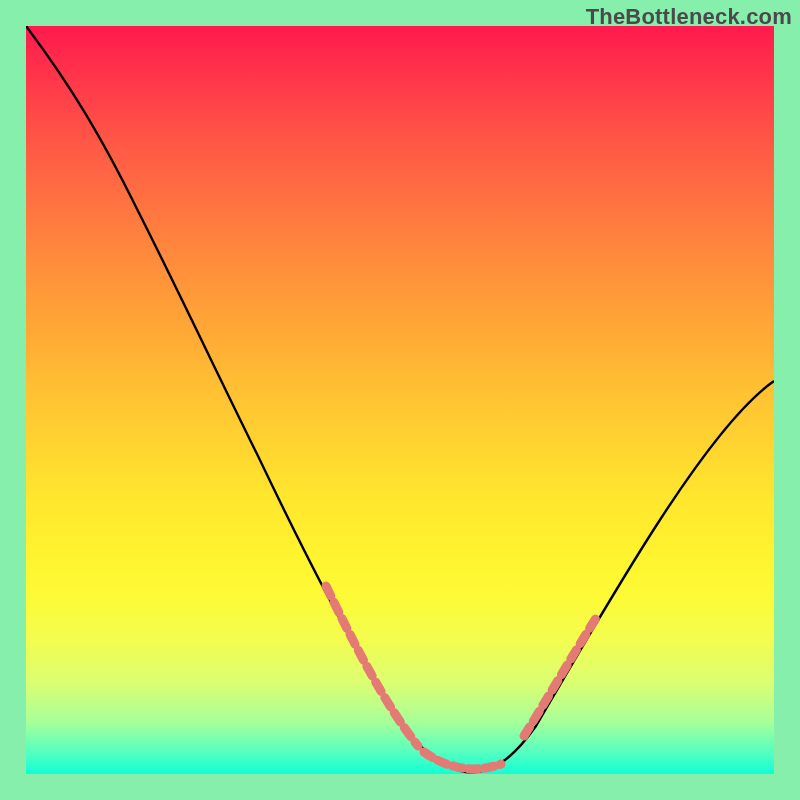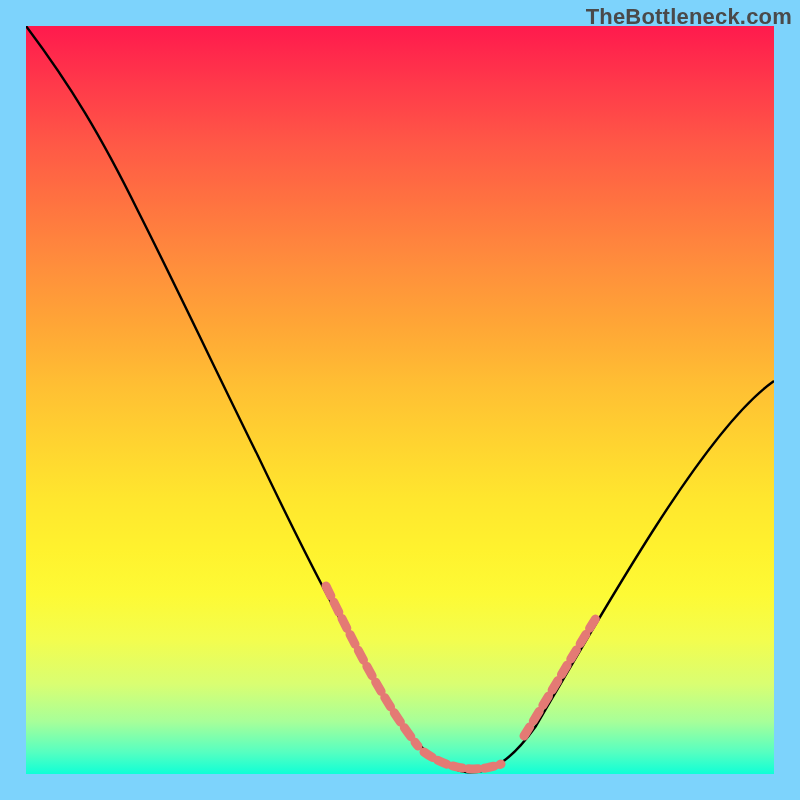--- a/index.html
+++ b/index.html
@@ -10,21 +10,21 @@
     background: #000;
     overflow: hidden;
     font-family: Arial, Helvetica, sans-serif;
   }
   .frame {
     position: absolute;
     left: 0;
     top: 0;
     width: 800px;
     height: 800px;
-    background: #7dd3fc;
+    background: #86efac;
   }
   .plot {
     position: absolute;
     left: 26px;
     top: 26px;
     width: 748px;
     height: 748px;
     background: linear-gradient(to bottom,
       #ff1a4d 0%,
       #ff3a4a 8%,

